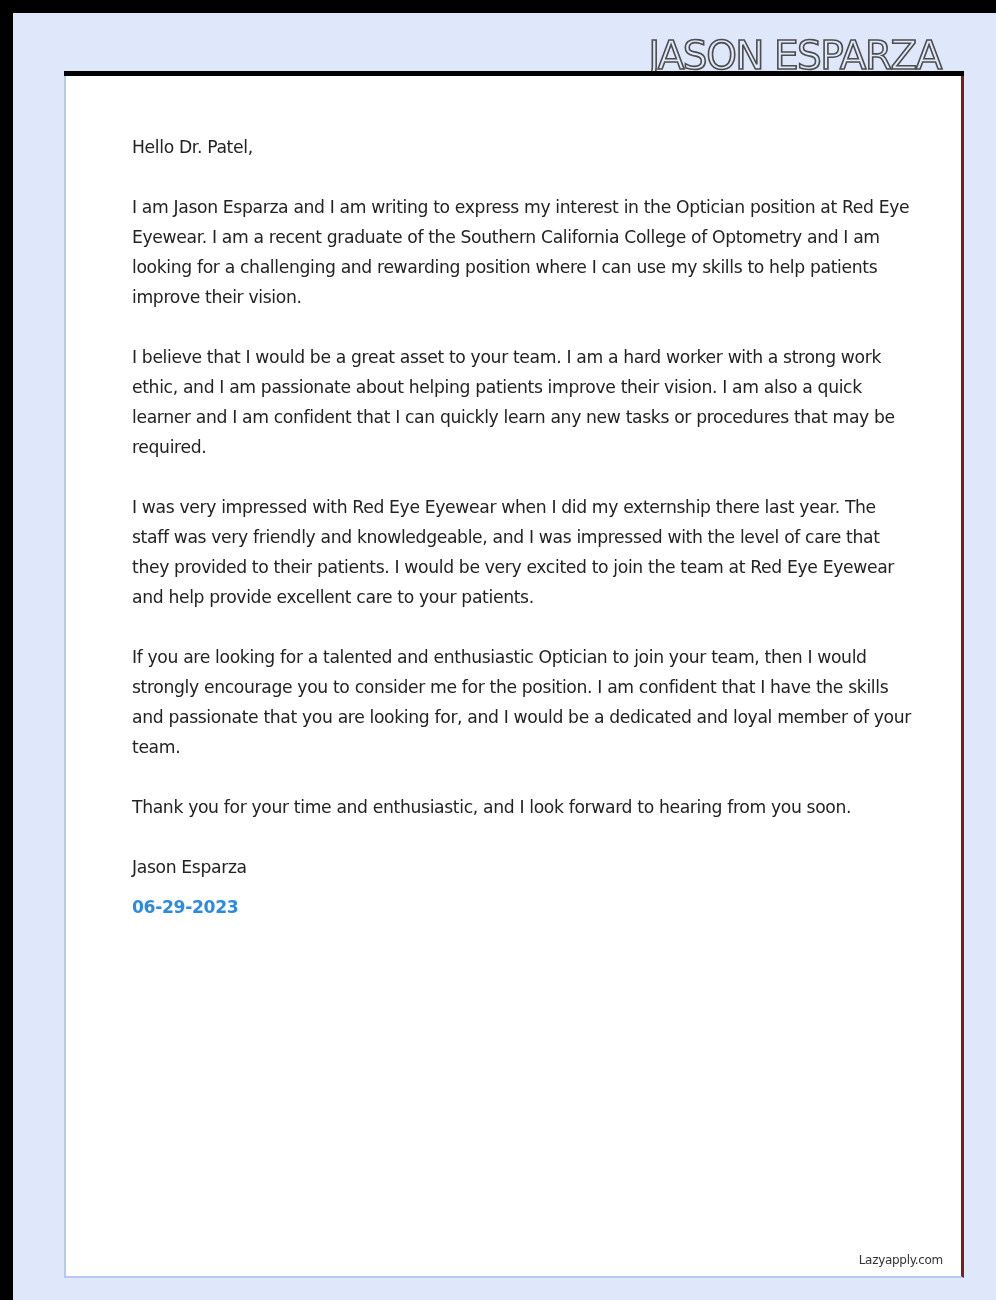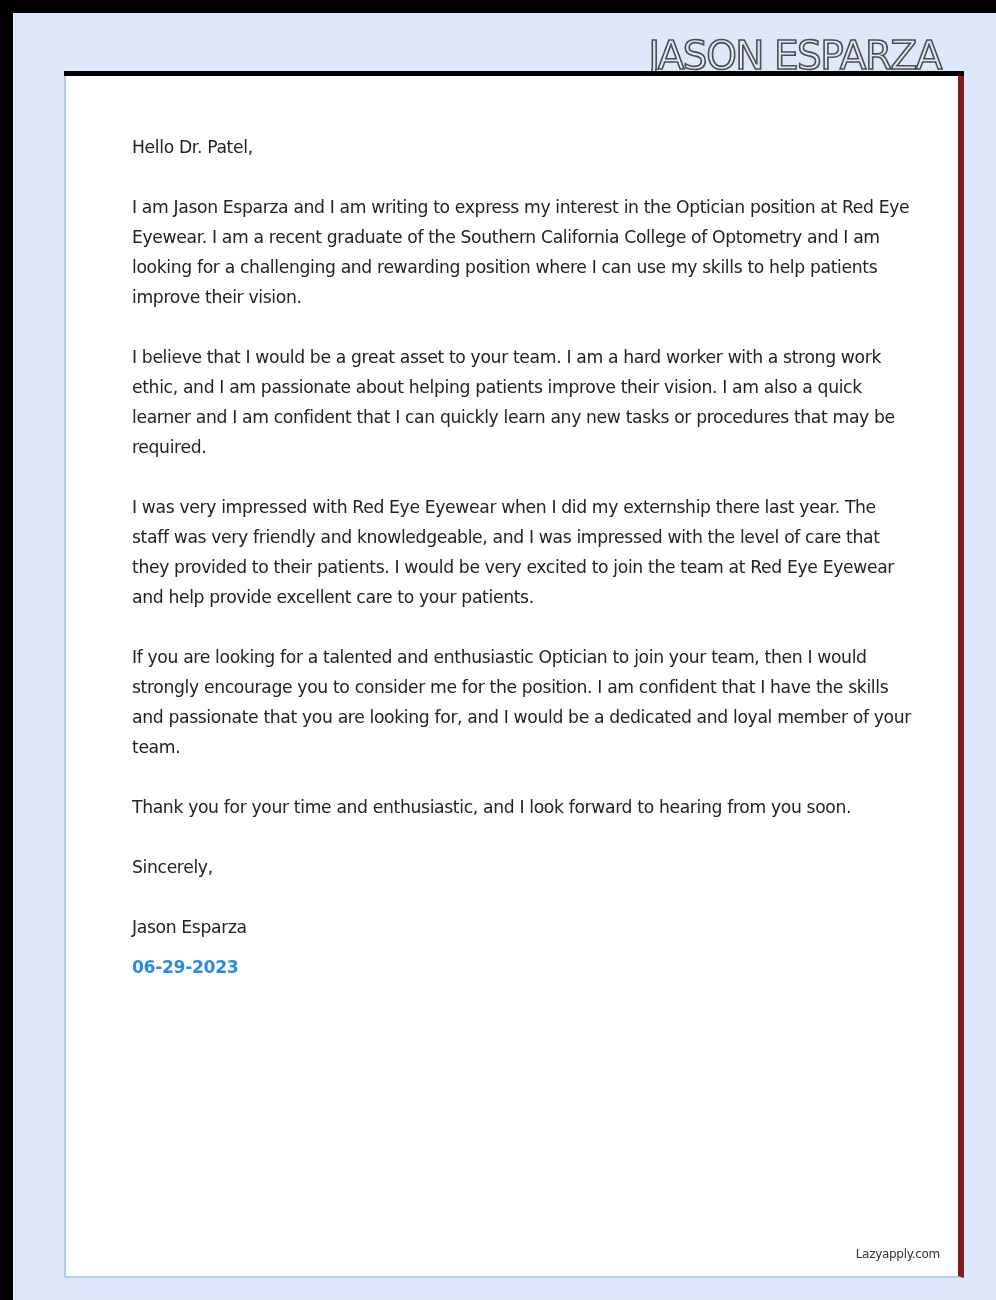--- a/index.html
+++ b/index.html
@@ -23,52 +23,51 @@
     }
     .topbar {
       position: absolute; left: 43px; top: 50px;
       width: 900px; height: 5px; background: #000;
     }
     .page {
       position: absolute; left: 43px; top: 55px;
       width: 900px; height: 1202px;
       background: #fff;
       border-left: 2px solid #b3cbf3;
-      border-right: 6px solid #7f1d1d;
+      border-right: 3px solid #7f1d1d;
       border-bottom: 2px solid #b3cbf3;
     }
     .body {
       position: absolute; left: 50px; top: 40px; width: 800px;
       font-family: "DejaVu Sans", sans-serif;
       font-size: 17.2px; line-height: 30px;
       color: #222;
       letter-spacing: -0.35px;
     }
     .body p { margin-bottom: 30px; }
     .body p.sig { margin-bottom: 10px; }
     .date { color: #2a8be0; font-weight: bold; }
     .footer {
-      position: absolute; right: 10px; bottom: 7px;
+      position: absolute; right: 10px; bottom: 1px;
       font-family: "DejaVu Sans", sans-serif;
       font-size: 12px; color: #333; letter-spacing: -0.3px;
     }
   </style>
 </head>
 <body>
 
 <div class="frame">
   <div class="name">JASON ESPARZA</div>
   <div class="topbar"></div>
   <div class="page">
     <div class="body">
       <p>Hello Dr. Patel,</p>
       <p>I am Jason Esparza and I am writing to express my interest in the Optician position at Red Eye Eyewear. I am a recent graduate of the Southern California College of Optometry and I am looking for a challenging and rewarding position where I can use my skills to help patients improve their vision.</p>
       <p>I believe that I would be a great asset to your team. I am a hard worker with a strong work ethic, and I am passionate about helping patients improve their vision. I am also a quick learner and I am confident that I can quickly learn any new tasks or procedures that may be required.</p>
       <p>I was very impressed with Red Eye Eyewear when I did my externship there last year. The staff was very friendly and knowledgeable, and I was impressed with the level of care that they provided to their patients. I would be very excited to join the team at Red Eye Eyewear and help provide excellent care to your patients.</p>
       <p>If you are looking for a talented and enthusiastic Optician to join your team, then I would strongly encourage you to consider me for the position. I am confident that I have the skills and passionate that you are looking for, and I would be a dedicated and loyal member of your team.</p>
       <p>Thank you for your time and enthusiastic, and I look forward to hearing from you soon.</p>
-      <p>Sincerely,</p>
       <p class="sig">Jason Esparza</p>
       <p class="date">06-29-2023</p>
     </div>
     <div class="footer">Lazyapply.com</div>
   </div>
 </div>
 
 </body></html>

